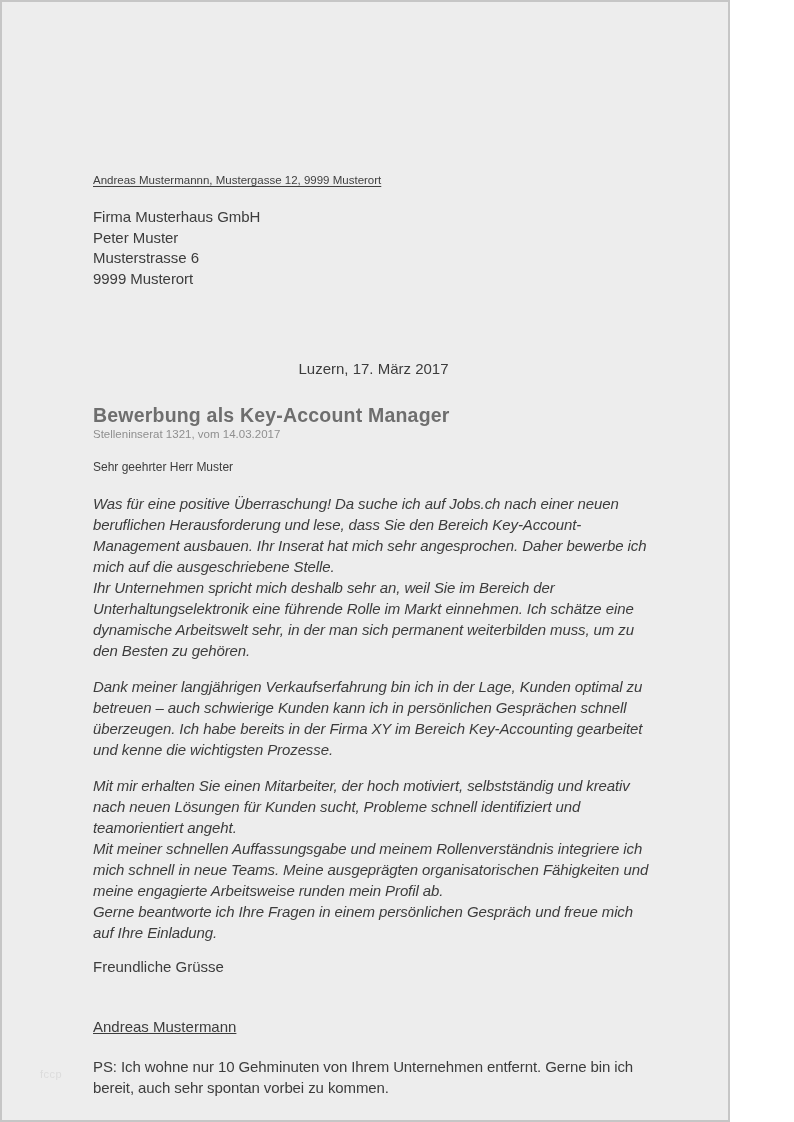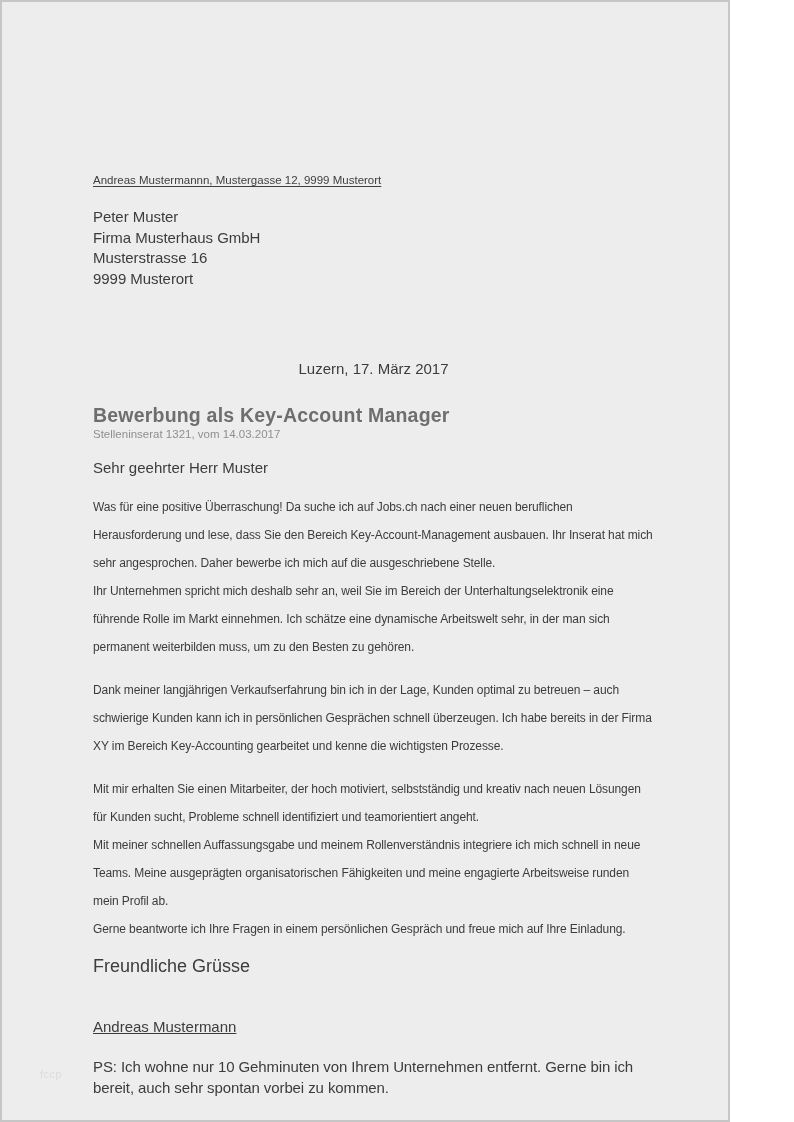--- a/index.html
+++ b/index.html
@@ -58,33 +58,34 @@
     letter-spacing: 0.2px;
   }
   .subject-subtitle {
     margin-top: 1px;
     font-size: 11.5px;
     line-height: 14px;
     color: var(--subtitle-text);
   }
   .salutation {
     margin-top: 16px;
-    font-size: 15px;
+    font-size: 12px;
     line-height: 21px;
   }
   .body-block p {
     margin: 0;
-    font-size: 12px;
-    line-height: 28px;
+    font-size: 15px;
+    line-height: 21px;
     letter-spacing: -0.1px;
+    font-style: italic;
   }
   .body-block p.gap { margin-top: 15px; }
   .closing {
     margin-top: 13px;
-    font-size: 18px;
+    font-size: 15px;
     line-height: 21px;
   }
   .signature {
     margin-top: 39px;
     font-size: 15px;
     line-height: 21px;
     text-decoration: underline;
   }
   .ps-line {
     margin-top: 19px;
@@ -103,23 +104,23 @@
 </style>
 </head>
 <body>
 
 <div class="page">
   <div class="content">
 
     <div class="sender-line">Andreas Mustermannn, Mustergasse 12, 9999 Musterort</div>
 
     <div class="recipient-block">
+        <p class="recipient-line">Firma Musterhaus GmbH</p>
         <p class="recipient-line">Peter Muster</p>
-        <p class="recipient-line">Firma Musterhaus GmbH</p>
-        <p class="recipient-line">Musterstrasse 16</p>
+        <p class="recipient-line">Musterstrasse 6</p>
         <p class="recipient-line">9999 Musterort</p>
       </div>
 
     <div class="date-line">Luzern, 17. März 2017</div>
 
     <div class="subject-title">Bewerbung als Key-Account Manager</div>
 
     <div class="subject-subtitle">Stelleninserat 1321, vom 14.03.2017</div>
 
     <div class="salutation">Sehr geehrter Herr Muster</div>

